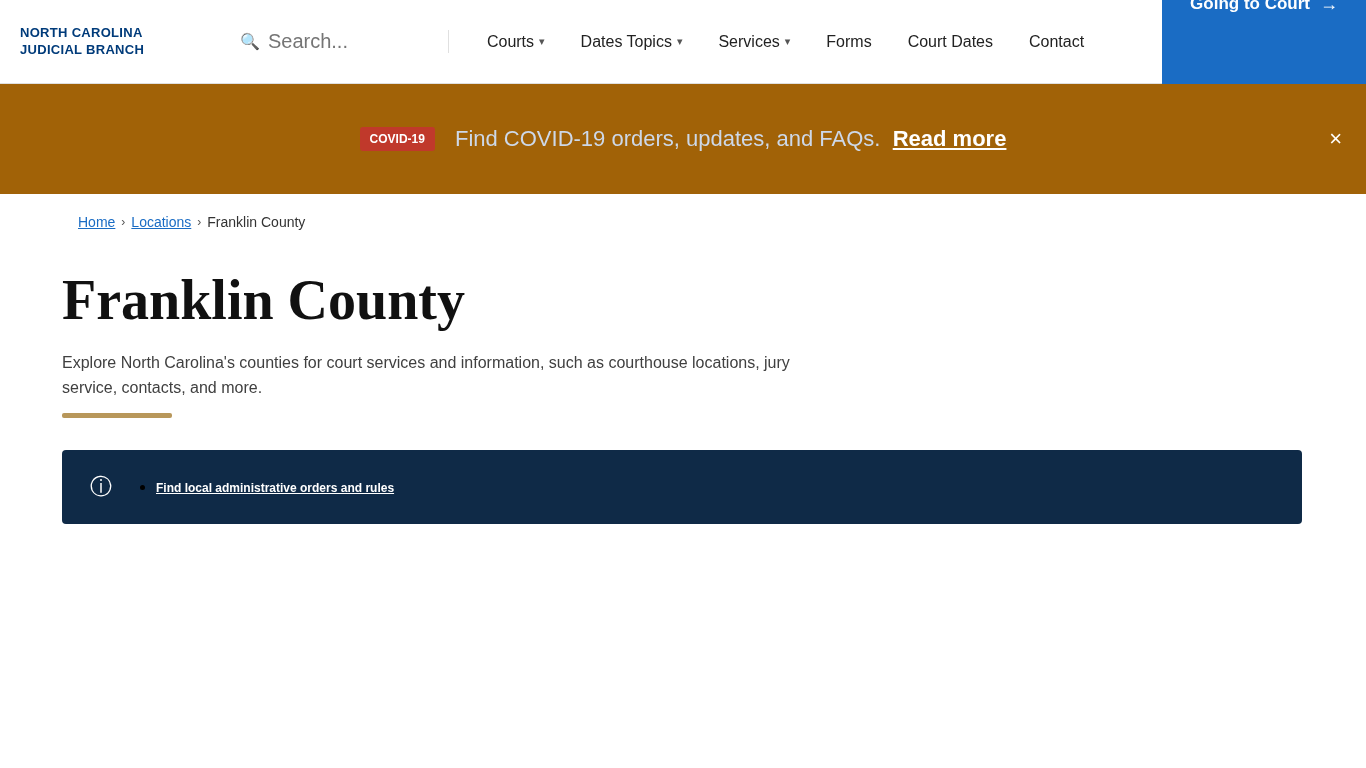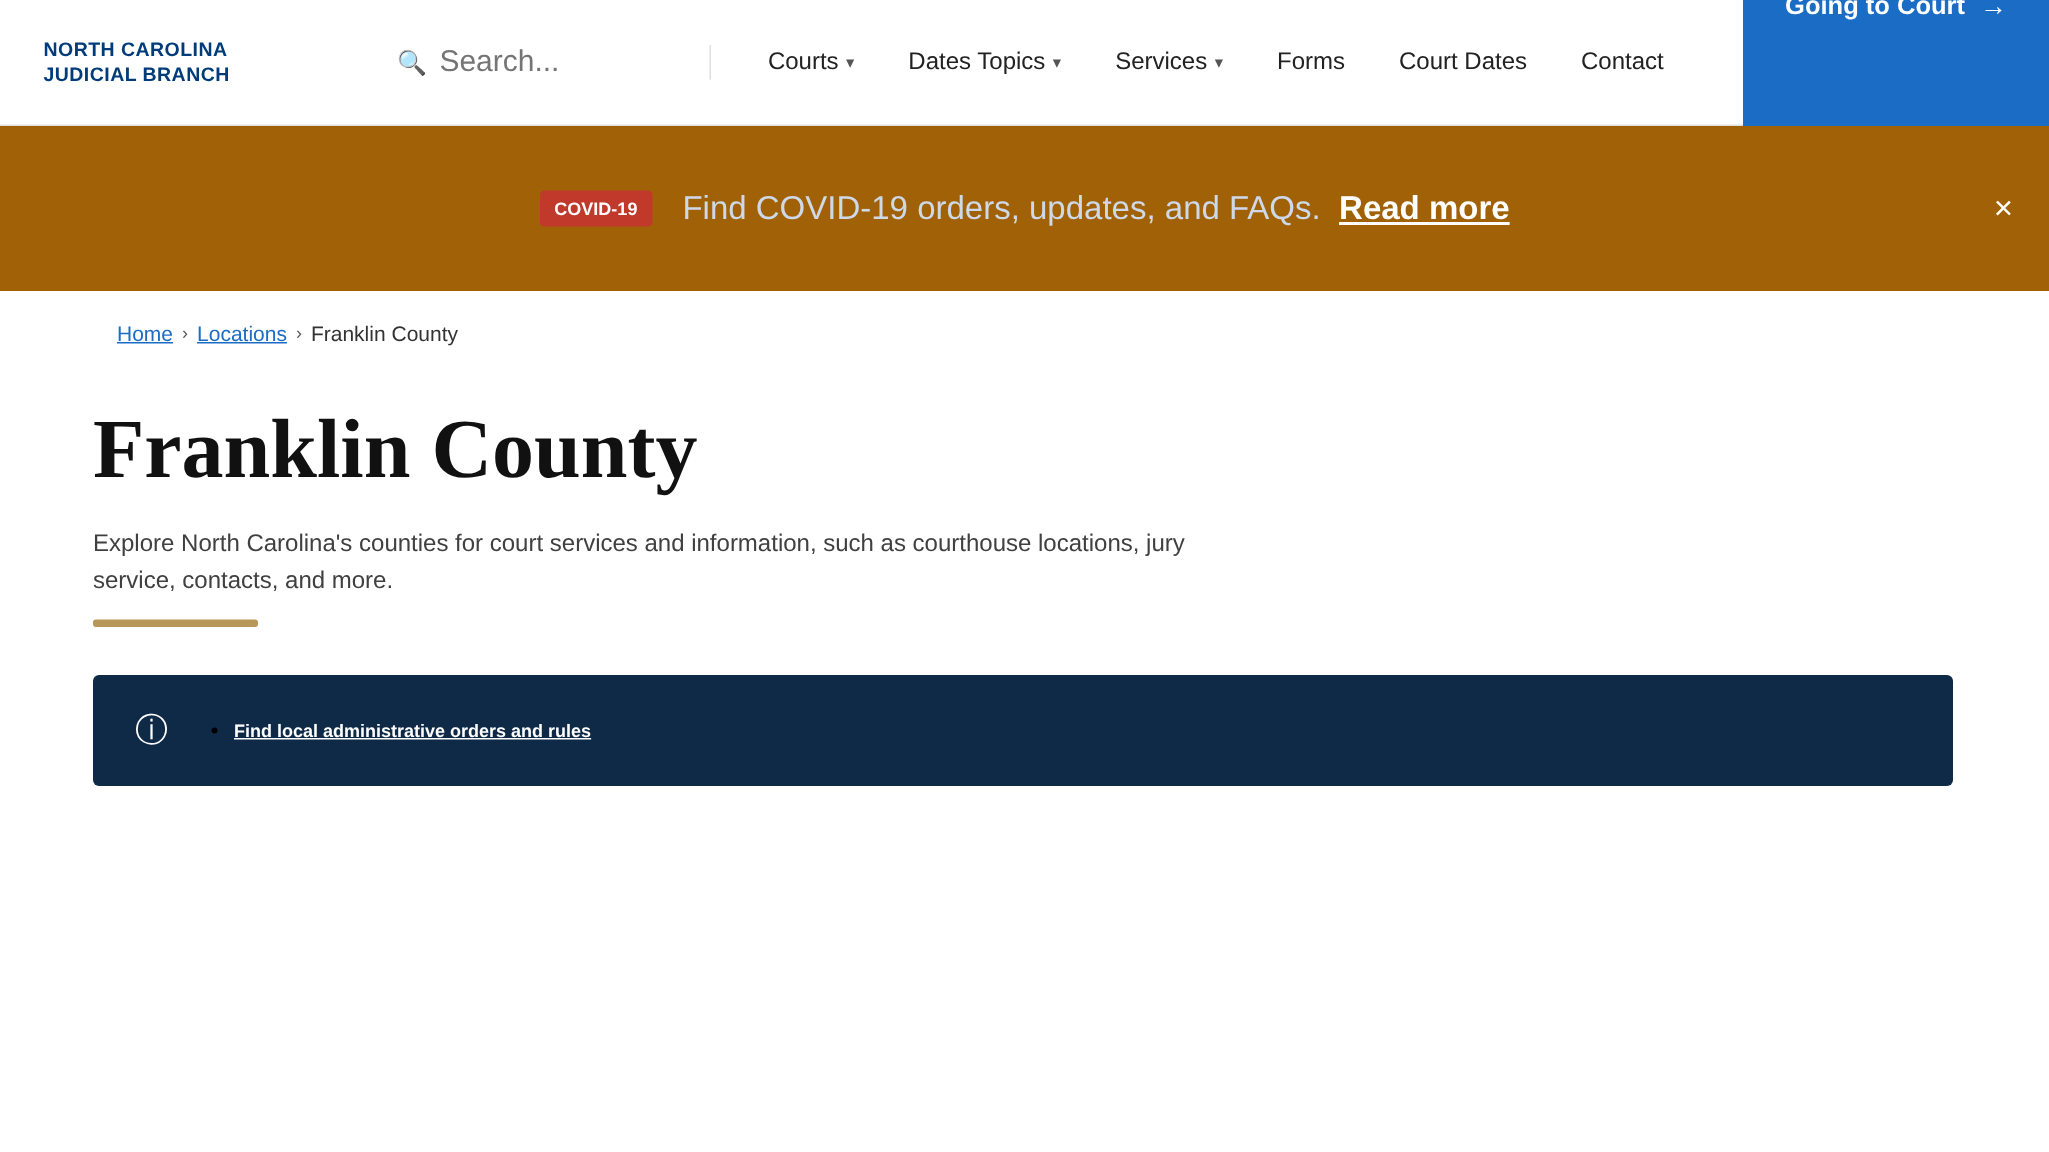--- a/index.html
+++ b/index.html
@@ -8,23 +8,22 @@
     
     .header {
       display: flex;
       align-items: center;
       height: 84px;
       background: #fff;
       border-bottom: 1px solid #e0e0e0;
       position: relative;
     }
     .logo-area {
-      padding: 0 4px;
+      padding: 0 20px;
       min-width: 220px;
-      margin-left: 25px;
     }
     .logo-text {
       color: #003b7a;
       font-weight: 900;
       font-size: 13px;
       line-height: 1.3;
       text-transform: uppercase;
       letter-spacing: 0.3px;
     }
     .search-area {

